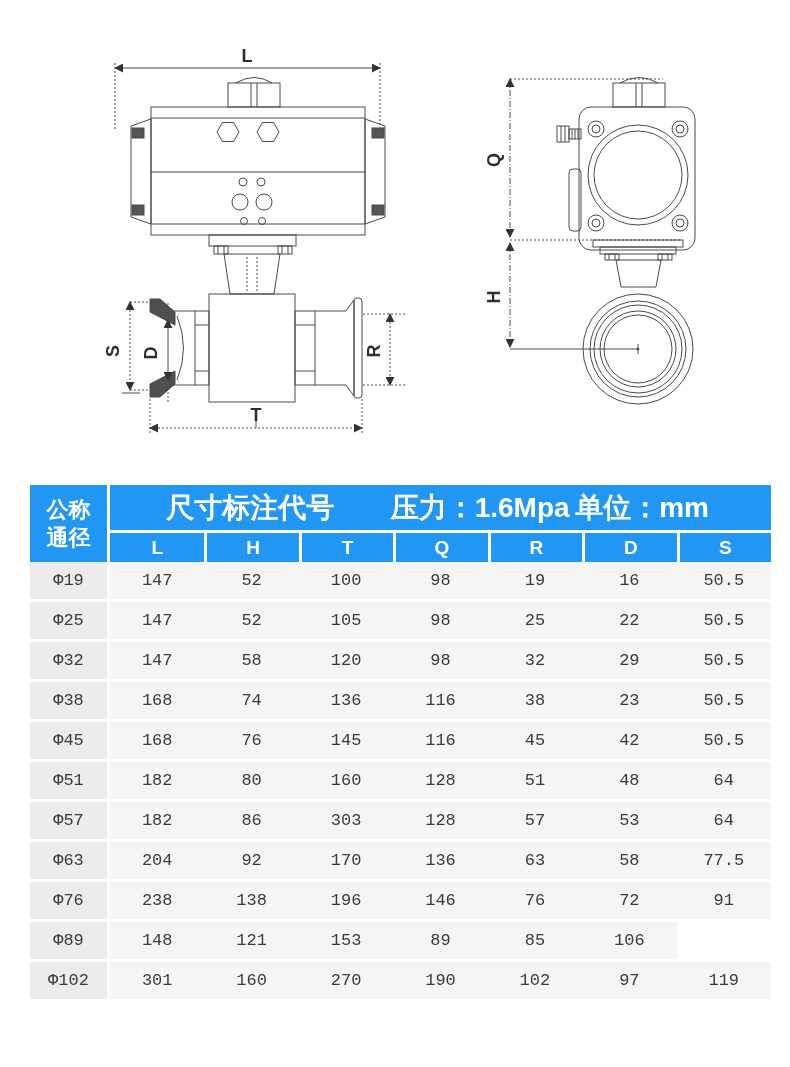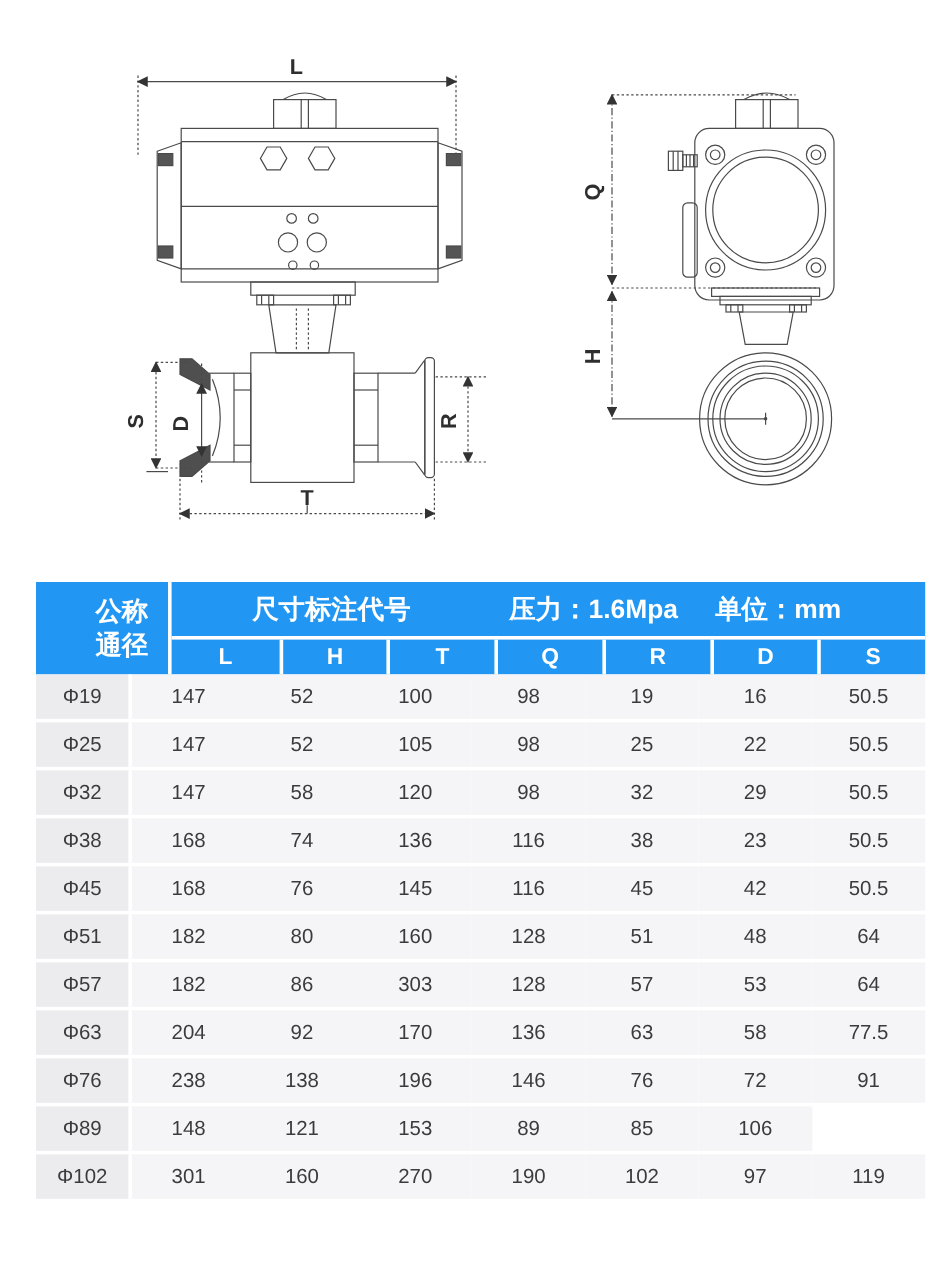--- a/index.html
+++ b/index.html
@@ -10,44 +10,44 @@
   }
   
   .drawing { position:absolute; left:60px; top:35px; width:700px; height:435px; }
   .drawing svg { display:block; }
   .dim-label { font-size:18px; font-weight:600; fill:#2e2e2e; }
 
   
   .spec-table { position:absolute; left:30px; top:485px; width:741px; }
   .thead {
     display:grid; grid-template-columns:80px 1fr; grid-template-rows:45px 32px;
-    background:var(--blue); color:#fff;padding-left:33px;
+    background:var(--blue); color:#fff;
   }
   .th-col1 {
     grid-row:1/3; display:flex; flex-direction:column; align-items:center; justify-content:center;
     font-weight:bold; font-size:22px; line-height:1.25;
     border-right:3px solid #fff; box-sizing:border-box;
   }
   .th-row1 { grid-column:2; position:relative; }
   .th-row1 .h1 {
     position:absolute; top:50%; transform:translate(-50%,-50%);
-    font-weight:bold; font-size:22px; white-space:nowrap;
+    font-weight:bold; font-size:28px; white-space:nowrap;
   }
   .th-row2 {
     grid-column:2; display:grid; grid-template-columns:repeat(7,1fr);
     border-top:3px solid #fff; box-sizing:border-box;
   }
   .th-row2 .hcell {
     display:flex; align-items:center; justify-content:center;
     font-size:19px; font-weight:bold; border-left:3px solid #fff; box-sizing:border-box;
   }
   .th-row2 .hcell:first-child { border-left:none; }
   .tbody .trow {
     display:grid; grid-template-columns:80px repeat(7,1fr);
-    height:40px; border-bottom:3px solid #fff; box-sizing:border-box;
+    height:40px; border-bottom:3px solid #fff; box-sizing:border-box;font-family:Liberation Mono, monospace;
   }
   .tcell {
     display:flex; align-items:center; justify-content:center;
     font-size:17px; color:#3b3b3b; background:var(--rowbg);
   }
   .tcell.size { background:var(--sizebg); border-right:3px solid #fff; box-sizing:border-box; }
 </style>
 </head>
 <body style="--blue: #2196f3; --rowbg: #f5f5f7; --sizebg: #ececee;">
 

